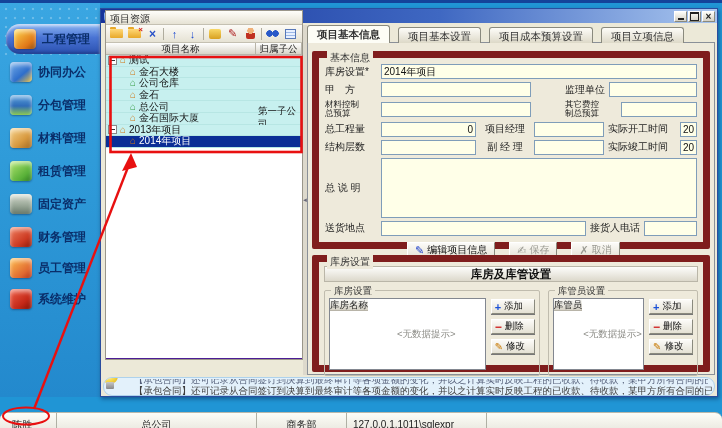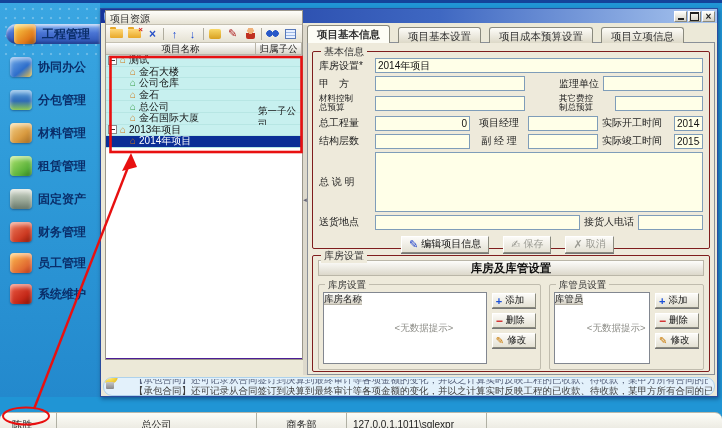--- a/index.html
+++ b/index.html
@@ -6,21 +6,21 @@
   html,body { width:722px; height:428px; overflow:hidden; }
   .app { position:relative; width:722px; height:428px; background:#2095d5; overflow:hidden; }
   .topstrip { position:absolute; left:0; top:0; width:722px; height:3px; background:#14439a; }
 
   
   .sidebar { position:absolute; left:0; top:3px; width:100px; height:394px;
              background:linear-gradient(180deg,#3aa6e2 0%,#2f9bd9 40%,#2389cd 100%); }
   .sidebar::before { content:""; position:absolute; left:0; top:0; width:100%; height:54px;
              background:radial-gradient(circle at 6px 6px, rgba(255,255,255,.5) 1px, transparent 1.6px);
              background-size:9px 9px; opacity:.5; }
-  .side-item { position:absolute; left:0; width:100px; height:20px; display:flex; align-items:center; gap:6px;
+  .side-item { position:absolute; left:0; width:100px; height:30px; display:flex; align-items:center; gap:6px;
                padding-left:10px; cursor:pointer; }
   .side-item .s-label { font-size:12px; font-weight:bold; color:#0a2e6a; white-space:nowrap; }
   .side-item.active { left:6px; width:94px; background:linear-gradient(180deg,#8cb6f2 0%,#4a74d4 45%,#2a50b0 100%);
                border-radius:14px 0 0 14px; box-shadow:inset 0 2px 3px rgba(255,255,255,.6), inset 0 -2px 3px rgba(0,0,40,.25);
                padding-left:8px; }
   .s-icon { width:22px; height:20px; border-radius:4px; flex:0 0 auto;
             box-shadow:inset 0 3px 4px rgba(255,255,255,.55), 0 1px 2px rgba(0,0,40,.35); }
   .si0 { background:linear-gradient(140deg,#ffd84e,#e07818 70%,#8a4a10); }
   .si1 { background:linear-gradient(140deg,#74aeea,#2e6ecb 60%,#f0c040); }
   .si2 { background:linear-gradient(180deg,#57a0dd,#2f6cb8 55%,#8cc850); }
@@ -89,21 +89,21 @@
               display:flex; align-items:center; justify-content:center; color:#667; font-size:6px; cursor:col-resize; }
 
   
   .tabs { position:absolute; left:206px; top:16px; height:18px; display:flex; align-items:flex-end; gap:8px; z-index:3; }
   .tab { height:16px; padding:2px 9px 0; font-size:10.5px; color:#333; background:linear-gradient(#fdfcf8,#ddd9c8);
          border:1px solid #8a8a7e; border-bottom:none; border-radius:3px 3px 0 0; cursor:pointer; white-space:nowrap; }
   .tab.active { height:18px; background:#fdfdf6; font-weight:bold; }
   .tab-panel { position:absolute; left:206px; top:33px; width:408px; height:333px; background:#eeeadb;
                border:1px solid #8a9098; }
 
-  .fieldset { position:absolute; border:1px solid #7f1d1d; border-radius:2px; }
+  .fieldset { position:absolute; border:7px solid #7f1d1d; border-radius:2px; }
   .legend { position:absolute; top:-7px; left:8px; background:#eeeadb; padding:0 3px; font-size:10px; color:#333; }
   .fs-basic { left:4px; top:8px; width:398px; height:198px; }
   .fs-wh { left:4px; top:212px; width:398px; height:117px; }
 
   .f-row { display:flex; align-items:center; margin:3px 6px 0; gap:4px; font-size:10px; color:#222; }
   .lbl { flex:0 0 auto; white-space:nowrap; }
   .lw { width:52px; } .lw2 { width:50px; text-align:center; } .lw3 { width:68px; }
   .lbl2 { width:52px; font-size:8.5px; line-height:1.1; }
   .inp { height:15px; background:#ffffe8; border:1px solid #7f9db9; font-size:10px; padding:0 2px; color:#111; }
   .w-flex { flex:1; min-width:0; } .w150 { width:150px; } .w95 { width:95px; text-align:right; }

